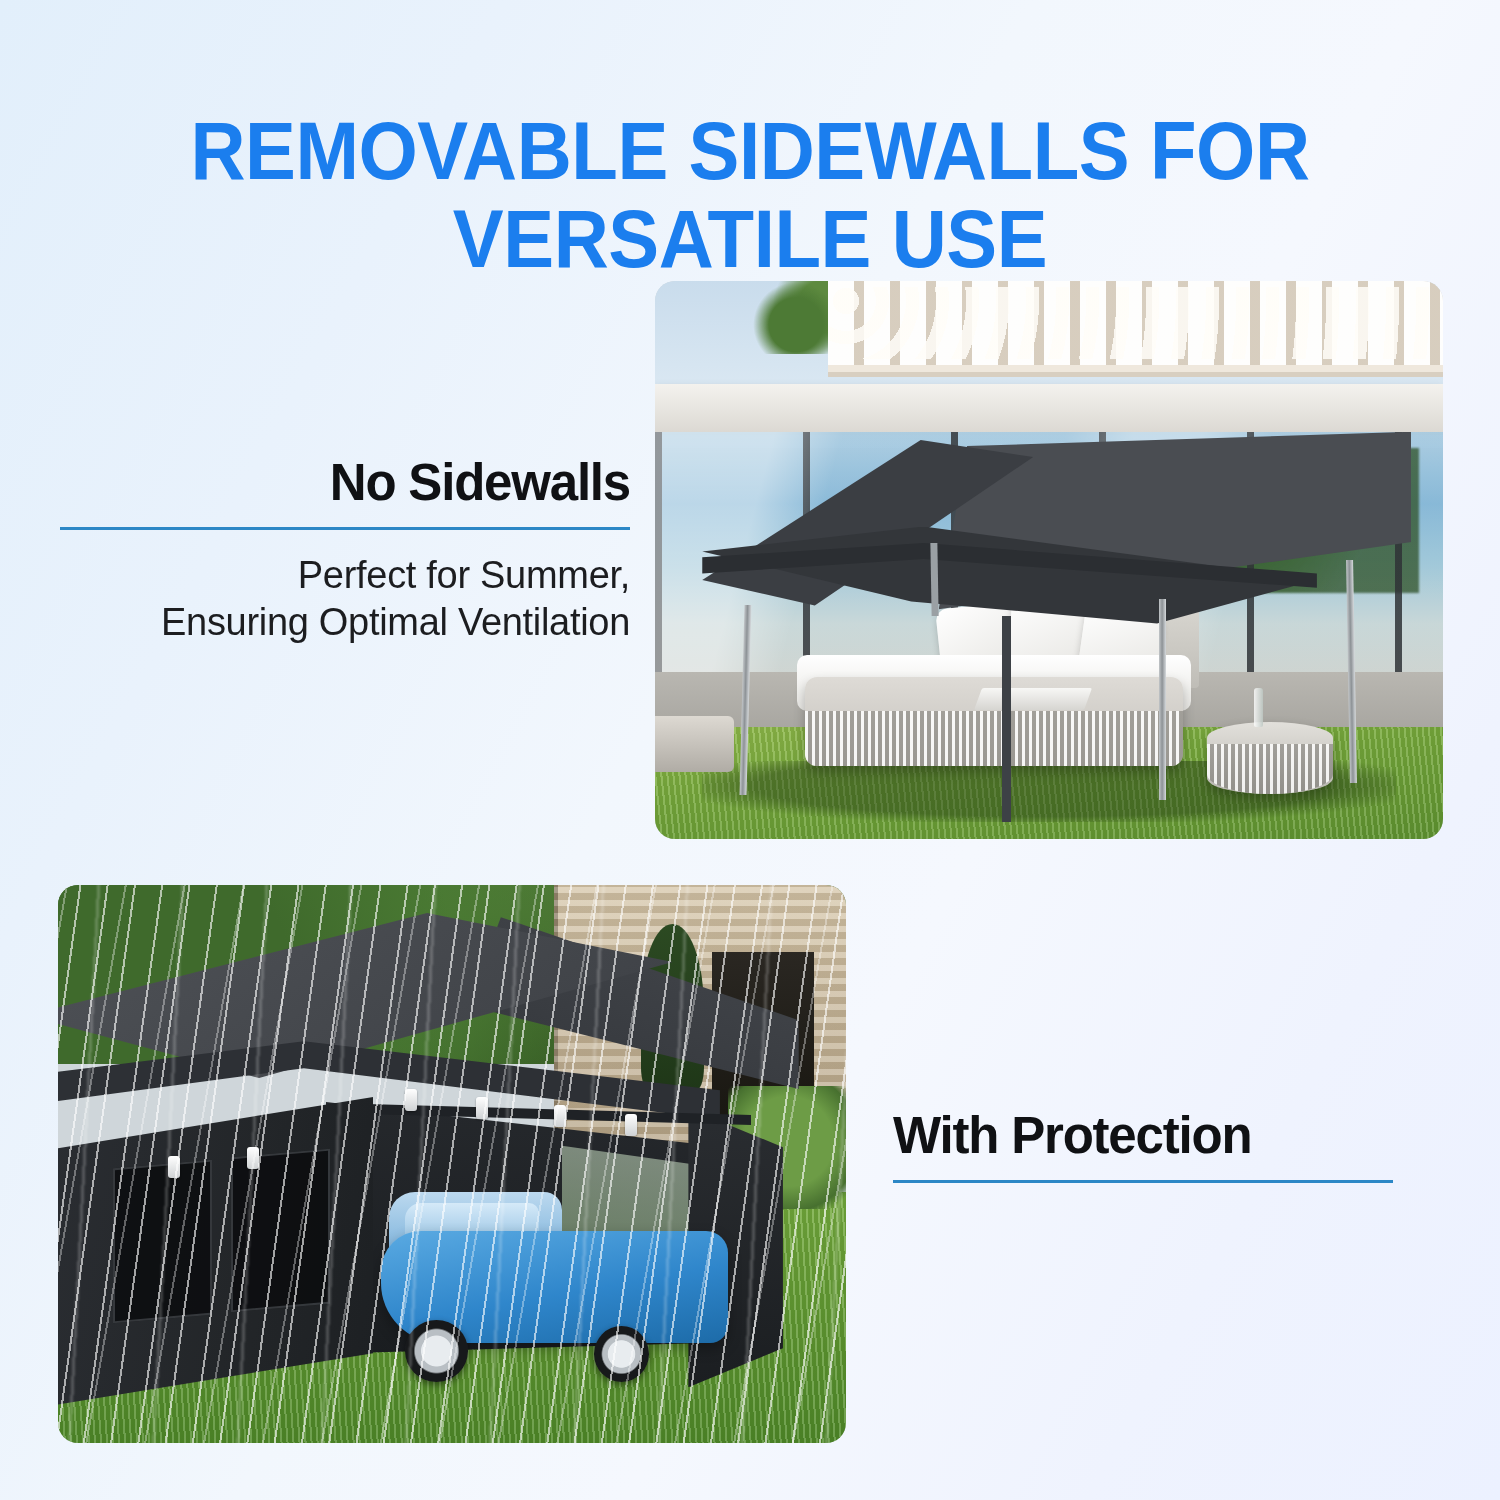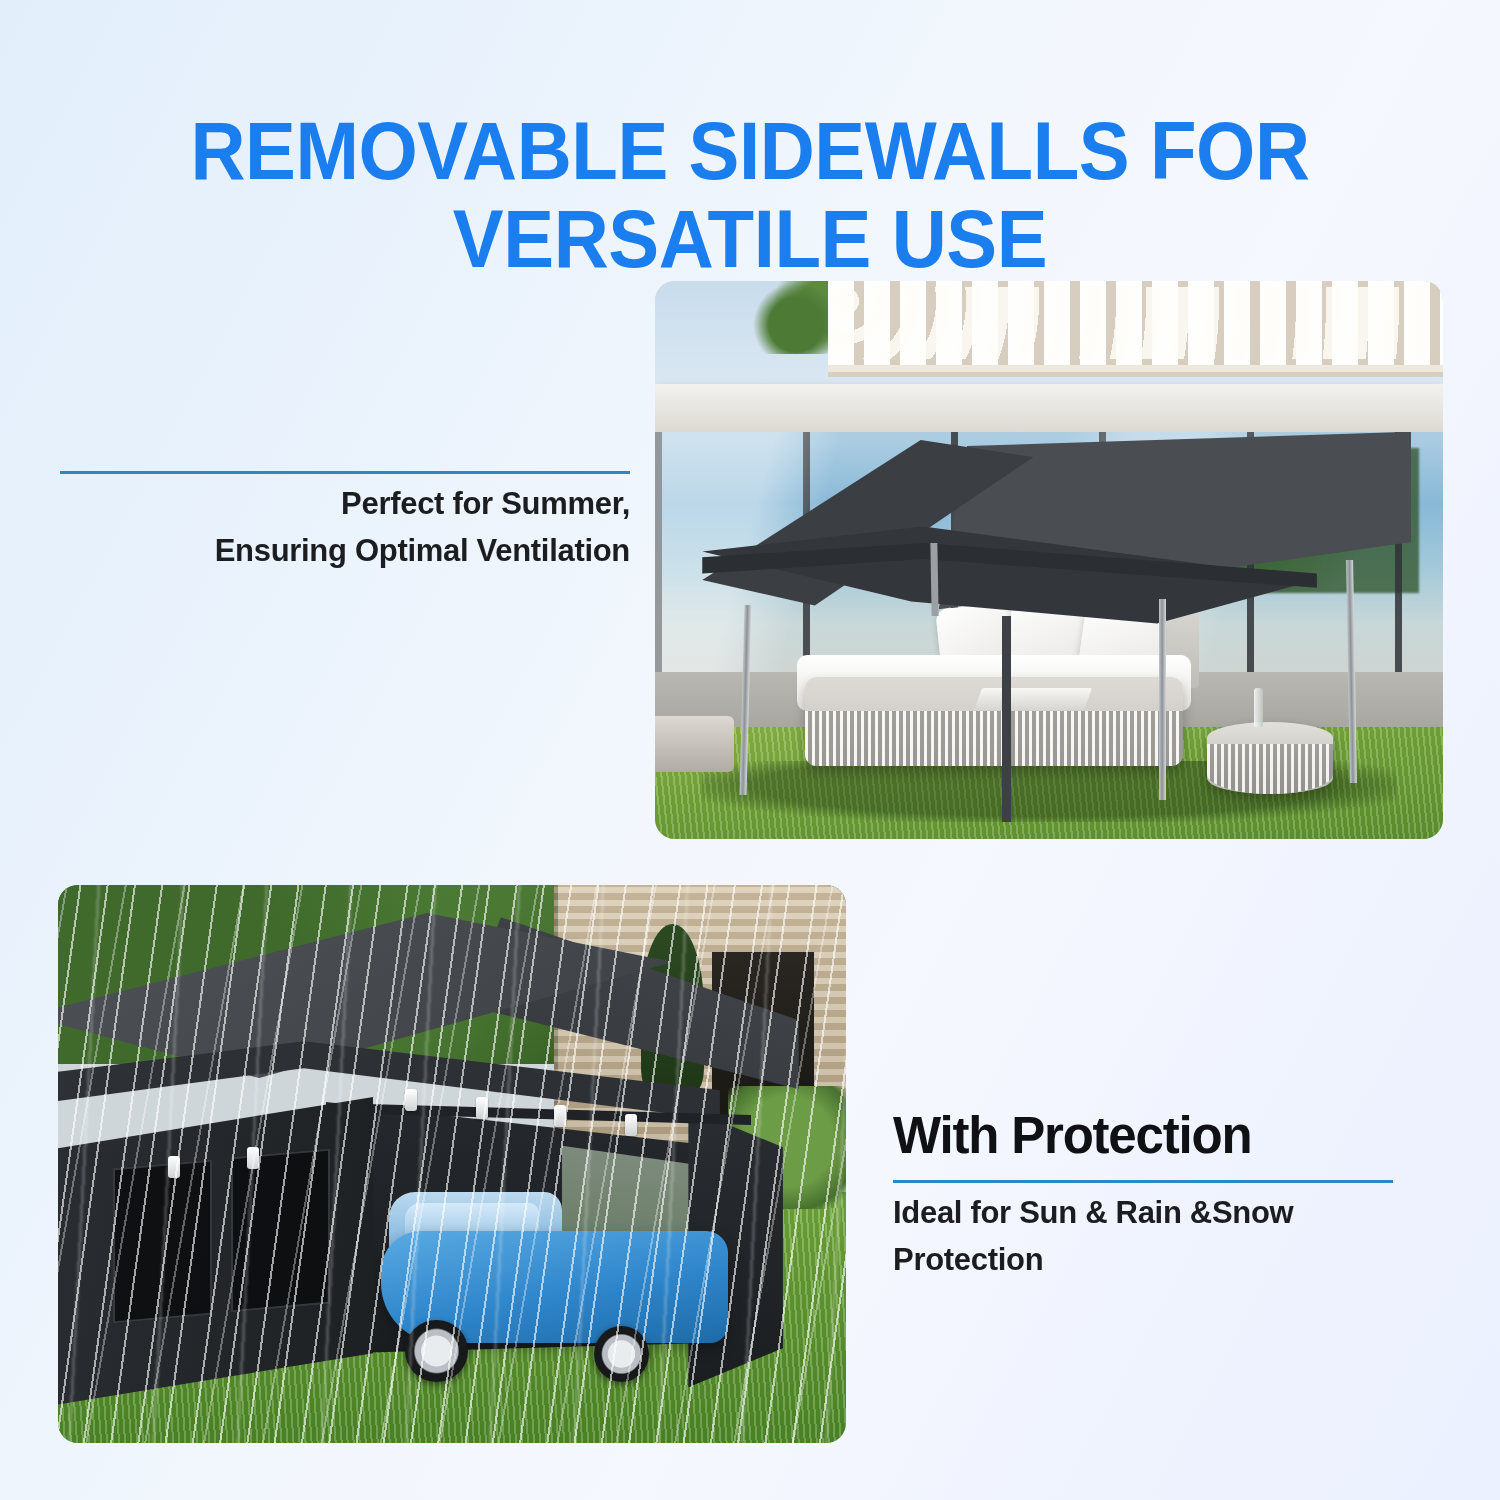--- a/index.html
+++ b/index.html
@@ -60,25 +60,25 @@
   }
   .tb-rule {
     height: 3px;
     background: #2C87C6;
     margin: 16px 0 0 0;
     border: 0;
   }
   .tb-body {
     color: #1C1D20;
     font-family: "Liberation Sans", sans-serif;
-    font-weight: 700;
-    font-size: 31px;
+    font-weight: 400;
+    font-size: 38px;
     line-height: 47px;
     letter-spacing: -0.3px;
-    margin: 6px 0 0 0;
+    margin: 22px 0 0 0;
     white-space: pre-line;
   }
 
   #block-no-sidewalls {
     left: 60px;
     top: 455px;
     width: 570px;
     text-align: right;
   }
   #block-with-sidewalls {
@@ -444,20 +444,21 @@
 </style>
 </head>
 <body>
 
 <div id="page">
 
   <h1 class="headline">REMOVABLE SIDEWALLS FOR
 VERSATILE USE</h1>
 
   <div class="textblock" id="block-no-sidewalls">
+    <div class="tb-heading">No Sidewalls</div>
     <div class="tb-rule"></div>
     <div class="tb-body">Perfect for Summer,
 Ensuring Optimal Ventilation</div>
   </div>
 
   <div class="photo" id="photo-no-sidewalls">
     <div class="scene">
       <div class="layer sky-top"></div>
       <div class="layer tree-left"></div>
       <div class="layer pergola"></div>
@@ -535,17 +536,15 @@
       <div class="clip" style="left:24%; top:47%;"></div>
 
       <div class="layer rain"></div>
       <div class="layer rain-soft"></div>
     </div>
   </div>
 
   <div class="textblock" id="block-with-sidewalls">
     <div class="tb-heading">With Protection</div>
     <div class="tb-rule"></div>
-    <div class="tb-body">Ideal for Sun &amp; Rain &amp;Snow
-Protection</div>
   </div>
 
 </div>
 
 </body></html>

